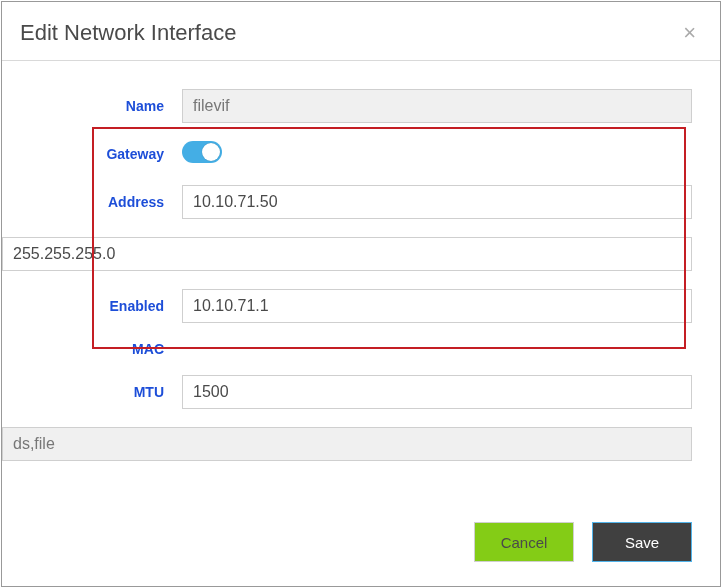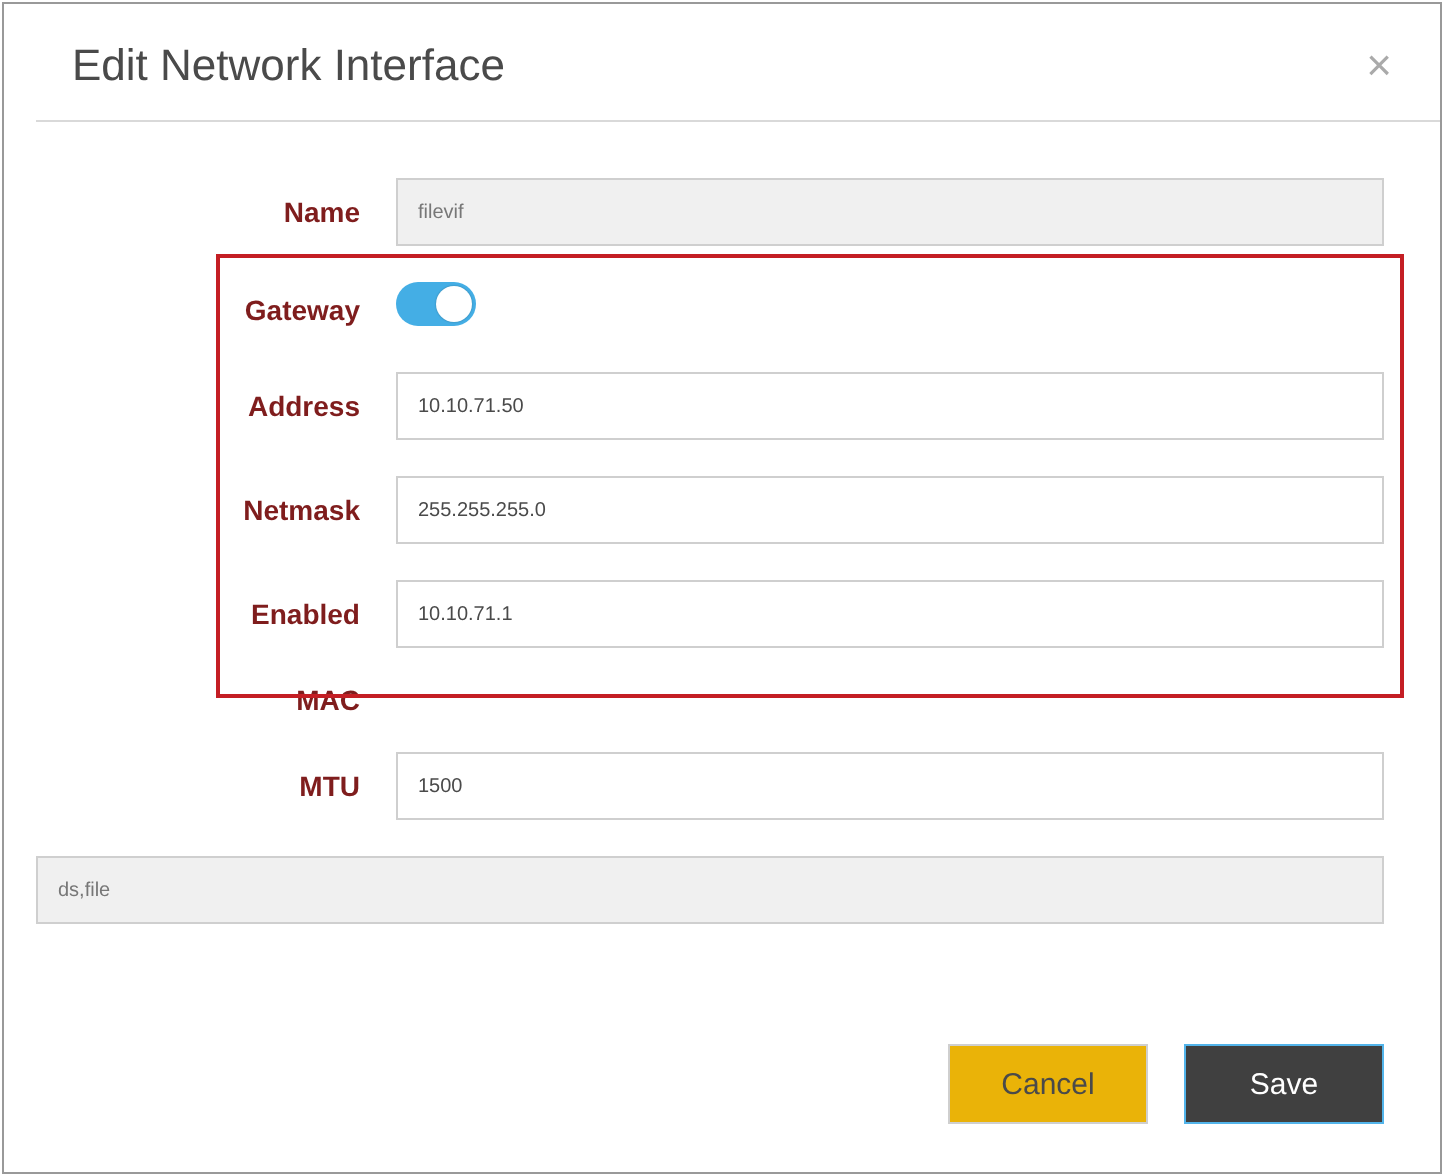--- a/index.html
+++ b/index.html
@@ -12,21 +12,20 @@
   }
   .dialog {
     width: 720px;
     height: 586px;
     margin: 1px;
     border: 1px solid #999;
     background: #fff;
     position: relative;
     display: flex;
     flex-direction: column;
-    padding-left: 16px;
   }
   .dialog-header {
     padding: 18px 20px 14px 18px;
     border-bottom: 1px solid #d9d9d9;
     display: flex;
     align-items: center;
     justify-content: space-between;
   }
   .dialog-title {
     font-size: 22px;
@@ -50,30 +49,30 @@
     display: flex;
     align-items: center;
     margin: 18px 0;
   }
   .form-label {
     width: 180px;
     text-align: right;
     padding-right: 18px;
     font-size: 14px;
     font-weight: 700;
-    color: #7f1d1d;
+    color: #1d4ed8;
   }
   .form-control-wrap {
     flex: 1;
   }
   .text-input {
     width: 100%;
     height: 34px;
     padding: 6px 10px;
-    font-size: 10px;
+    font-size: 16px;
     border: 1px solid #cfcfcf;
     color: #4a4a4a;
     background: #fff;
     outline: none;
   }
   .text-input[readonly] {
     background: #f0f0f0;
     color: #777;
     border: 1px solid #cfcfcf;
   }
@@ -111,21 +110,21 @@
     padding: 18px 28px 24px;
     display: flex;
     justify-content: flex-end;
     gap: 18px;
   }
   .btn {
     min-width: 100px;
     height: 40px;
     font-size: 15px;
     border: 1px solid #cfcfcf;
-    background: #eab308;
+    background: #84cc16;
     color: #4a4a4a;
     cursor: pointer;
   }
   .btn-primary {
     background: #404040;
     border: 1px solid #52b4ea;
     color: #fff;
   }
 </style>
 </head>
@@ -158,21 +157,20 @@
     </div>
 
     <div class="form-row">
       <div class="form-label">Address</div>
       <div class="form-control-wrap">
         <input class="text-input" value="10.10.71.50" style="">
       </div>
     </div>
 
     <div class="form-row">
-      <div class="form-label">Netmask</div>
       <div class="form-control-wrap">
         <input class="text-input" value="255.255.255.0" style="">
       </div>
     </div>
 
     <div class="form-row">
       <div class="form-label">Enabled</div>
       <div class="form-control-wrap">
         <input class="text-input" value="10.10.71.1" style="">
       </div>

